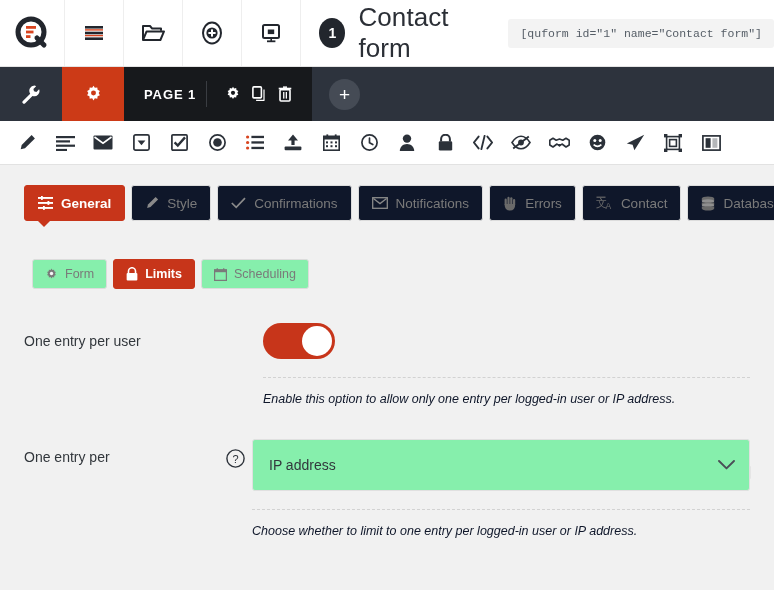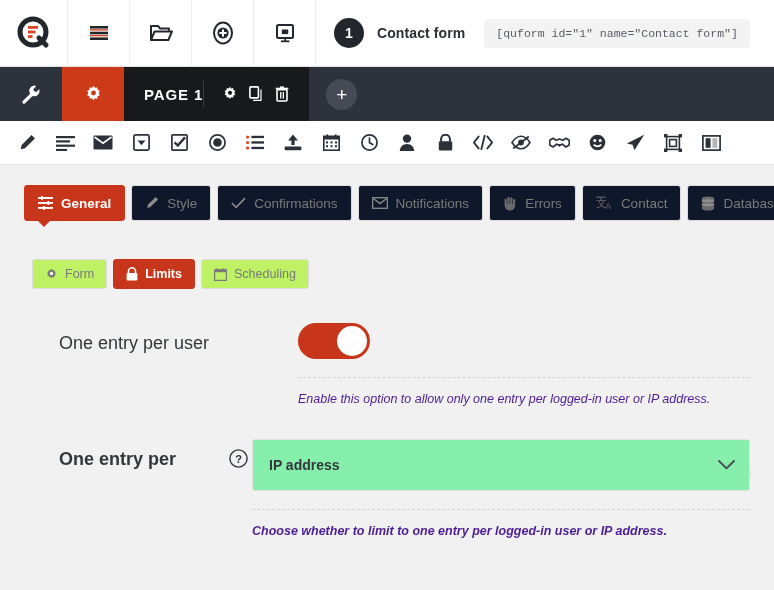--- a/index.html
+++ b/index.html
@@ -35,21 +35,21 @@
     display: flex; align-items: center; gap: 13px;
     padding-left: 18px; flex: 1 1 auto;
   }
   .form-num {
     width: 30px; height: 30px; border-radius: 50%;
     background: #22262d; color: #fff;
     font-size: 14px; font-weight: bold;
     display: flex; align-items: center; justify-content: center;
   }
   .form-title {
-    font-size: 14px; color: #2b2f36; font-weight: 700;
+    font-size: 26px; color: #2b2f36; font-weight: 400;
     letter-spacing: .1px;
   }
   .shortcode {
     background: #f3f3f3; border-radius: 3px;
     font-family: "Liberation Mono", monospace;
     font-size: 11.5px; color: #555d66;
     padding: 8px 12px; margin-left: 6px;
     white-space: nowrap;
   }
 
@@ -61,22 +61,22 @@
   .darkbar-tool {
     width: 62px; display: flex; align-items: center; justify-content: center;
     cursor: pointer;
   }
   .darkbar-tool.active { background: #cc3a17; }
   .darkbar-page {
     background: #17191c; display: flex; align-items: center;
     padding: 0 14px 0 20px; gap: 0px;
   }
   .page-label {
-    color: #ffffff; font-size: 15px; font-weight: bold;
-    letter-spacing: .9px; margin-right: 0;
+    color: #ffffff; font-size: 13px; font-weight: bold;
+    letter-spacing: .9px; margin-right: 10px;
   }
   .page-divider {
     width: 1px; height: 26px; background: #3a3d42; margin-right: 13px;
   }
   .page-ico {
     width: 26px; display: flex; align-items: center; justify-content: center;
     cursor: pointer;
   }
   .darkbar-rest { flex: 1 1 auto; display: flex; align-items: center; padding-left: 17px; }
   .add-circle {
@@ -124,21 +124,21 @@
     border-right: 7px solid transparent;
     border-top: 7px solid #c7351a;
   }
 
   .subtabs {
     display: flex; align-items: center; gap: 6px;
     padding: 38px 0 0 32px;
   }
   .stab {
     display: flex; align-items: center; gap: 7px;
-    background: #bef264; border: 1px solid #dcdcdc;
+    background: #86efac; border: 1px solid #dcdcdc;
     border-radius: 3px; padding: 7px 12px;
     font-size: 12.5px; color: #7a7a7a; cursor: pointer;
     height: 30px;
   }
   .stab.active {
     background: #c7351a; border-color: #c7351a; color: #fff; font-weight: bold;
   }
 
   .watermark {
     position: absolute; right: 22px; top: 290px;
@@ -147,21 +147,21 @@
     user-select: none;
   }
 
   .field-row { padding: 0 24px; }
   .field {
     display: flex; align-items: flex-start;
     padding-top: 14px;
   }
   .field-label {
     width: 205px; padding-top: 10px;
-    font-size: 18px; color: #32373c; margin-left: 35px;
+    font-size: 14px; color: #32373c;
   }
   .field-help-ico {
     width: 34px; padding-top: 10px;
     display: flex; justify-content: center;
   }
   .field-ctl { flex: 1 1 auto; }
 
   .toggle {
     width: 72px; height: 36px; border-radius: 18px;
     background: #c7351a; position: relative; cursor: pointer;
@@ -170,21 +170,21 @@
     position: absolute; top: 3px; right: 3px;
     width: 30px; height: 30px; border-radius: 50%;
     background: #ffffff;
   }
 
   .hr-dotted {
     border-top: 1px dashed #d2d2d2;
     margin: 18px 0 0 0;
   }
   .helptext {
-    font-size: 12.5px; color: #4c1d95; font-style: italic;
+    font-size: 12.5px; color: #0f172a; font-style: italic;
     padding-top: 13px; line-height: 1.4;
   }
 
   .select-wrap {
     position: relative; width: 498px; height: 52px;
     background: #86efac; border: 1px solid #e0e0e0;
     border-radius: 3px;
     display: flex; align-items: center;
     padding: 0 16px; cursor: pointer;
   }
@@ -640,21 +640,21 @@
           <div class="toggle">
             <div class="knob"></div>
           </div>
           <div class="hr-dotted"></div>
           <div class="helptext">Enable this option to allow only one entry per logged-in user or IP address.</div>
         </div>
       </div>
     </div>
 
     <div class="field-row">
-      <div class="field" style="padding-top:30px;font-weight:bold;">
+      <div class="field" style="padding-top:30px;">
         <div class="field-label">One entry per</div>
         <div class="field-help-ico">
           <span>
             <svg width="19" height="19" viewBox="0 0 19 19">
               <circle cx="9.5" cy="9.5" r="8.6" fill="none" stroke="#2b3139" stroke-width="1.4"></circle>
               <text x="9.5" y="13.6" text-anchor="middle" font-family="Liberation Sans, sans-serif" font-size="11" fill="#2b3139">?</text>
             </svg>
           </span>
         </div>
         <div class="field-ctl">

